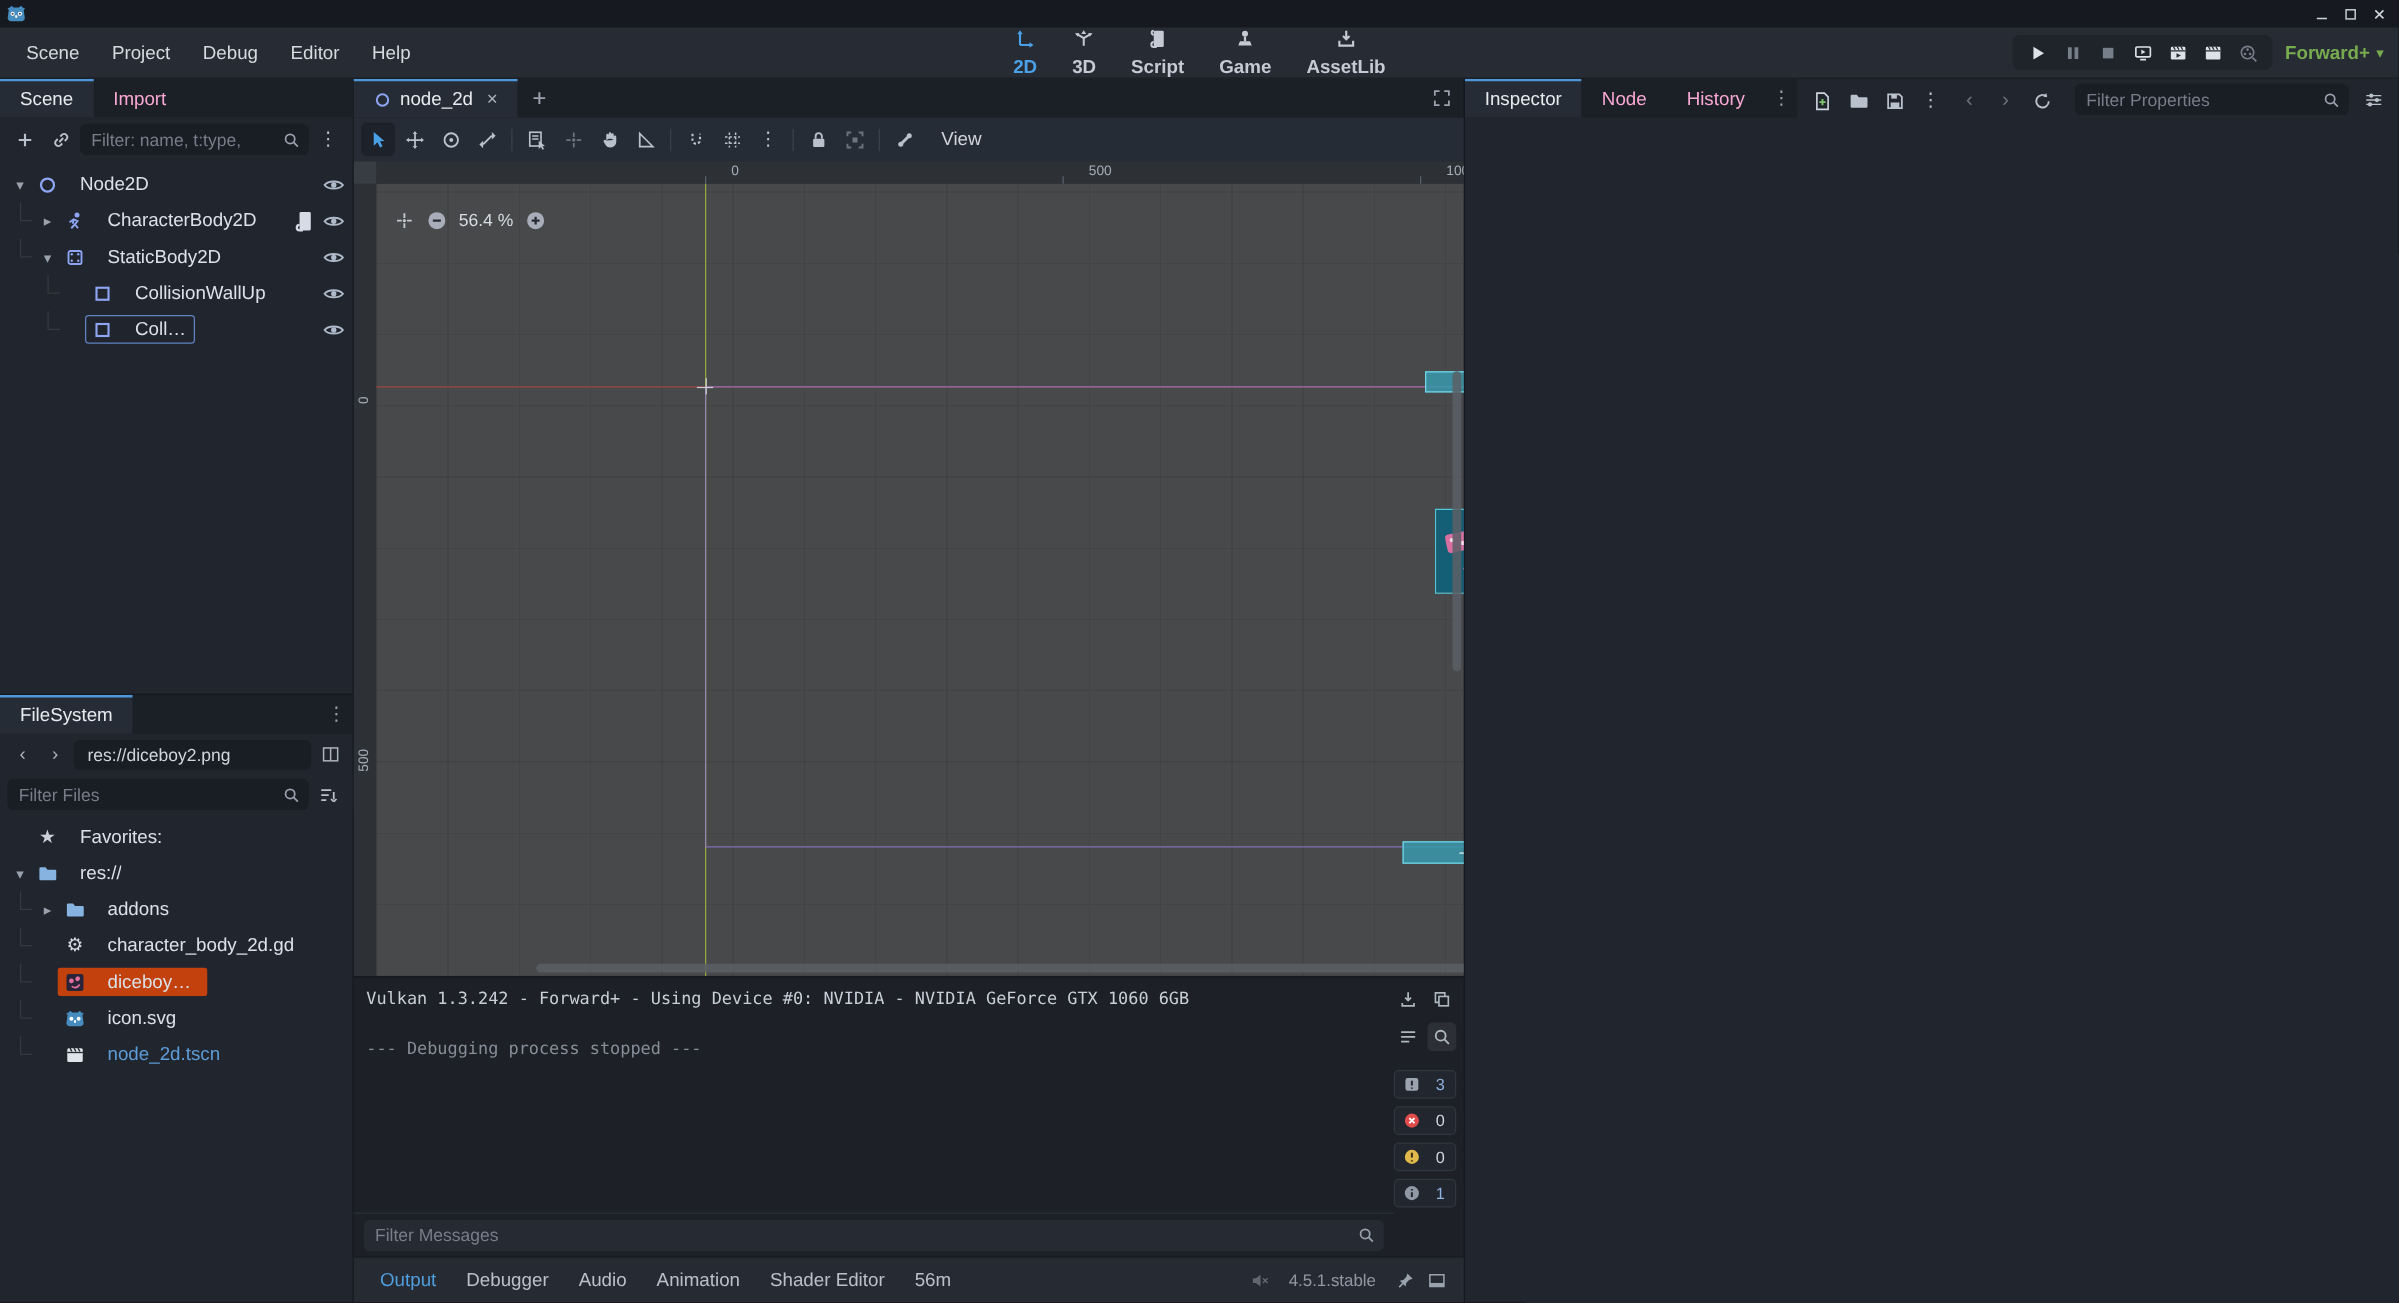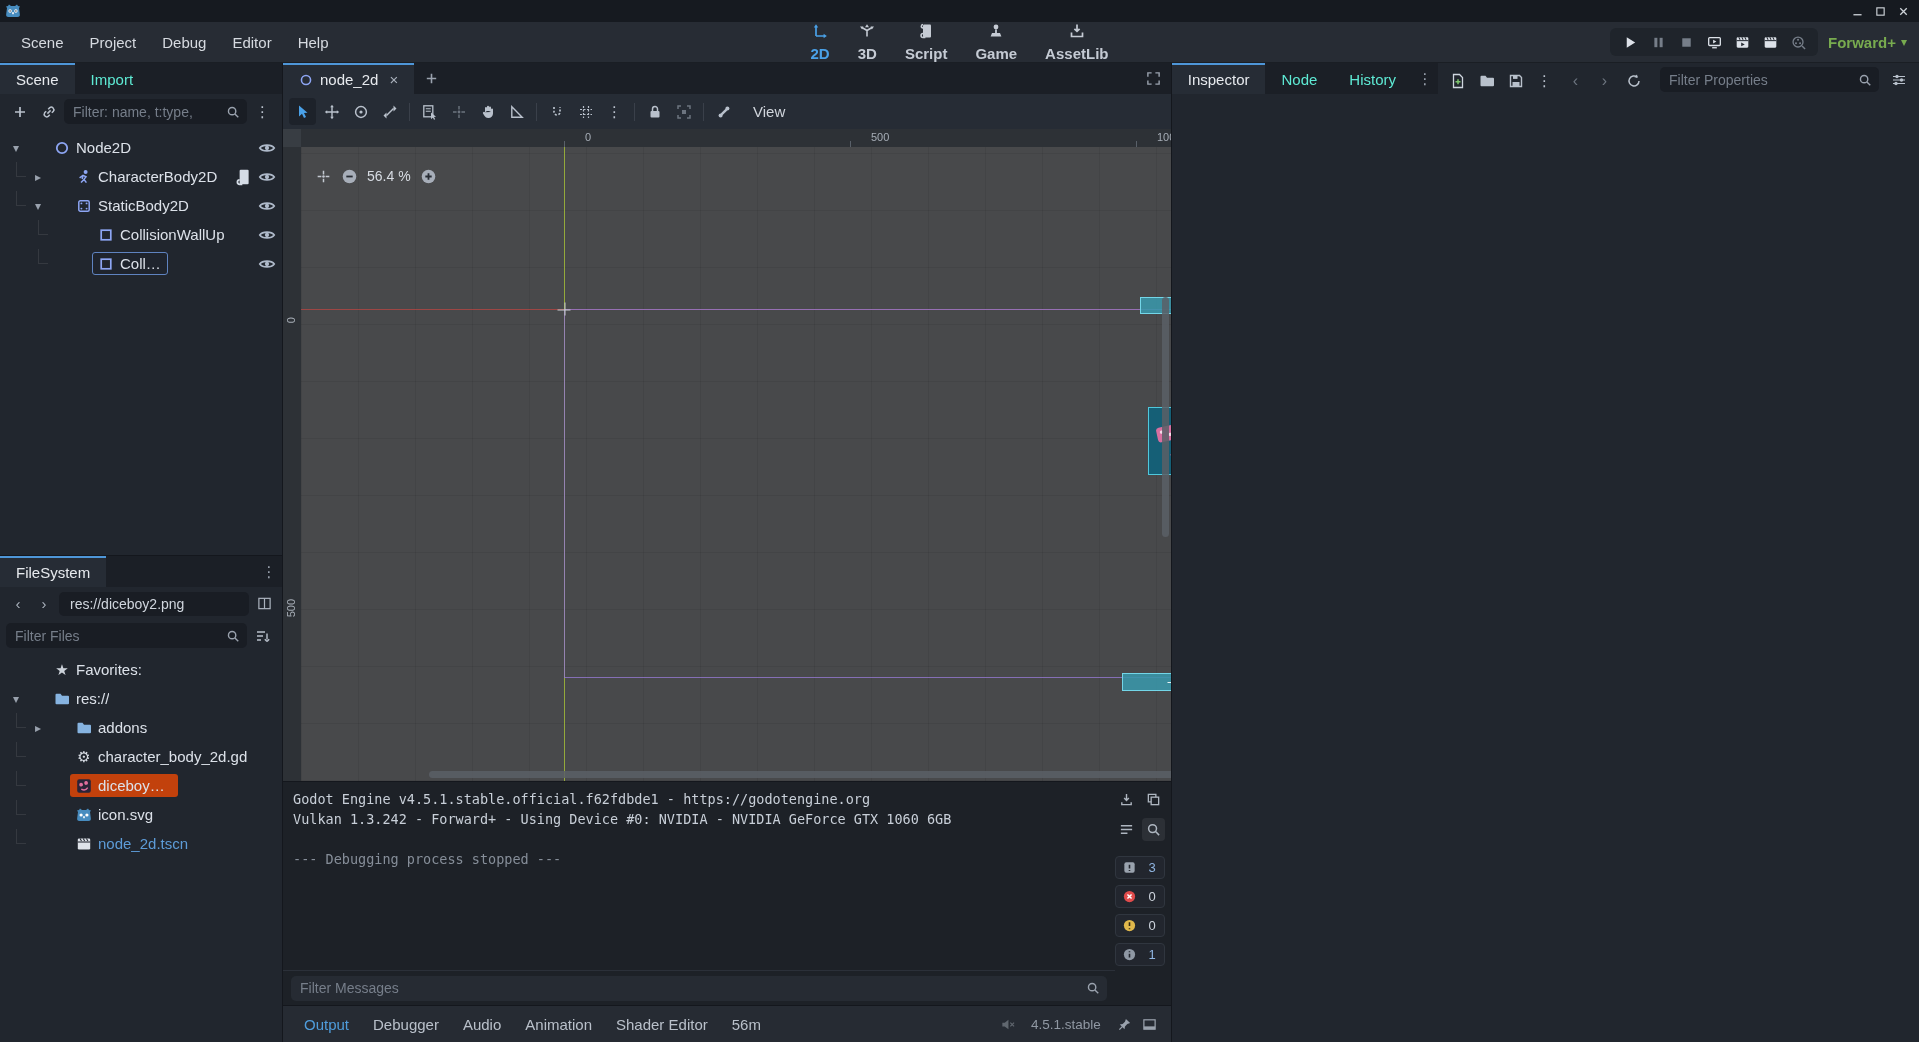--- a/index.html
+++ b/index.html
@@ -34,21 +34,21 @@
   .renderer{display:flex;align-items:center;gap:5px;font-weight:bold;}
   .renderer .chev{font-size:12px;}
   
   #main{display:flex;height:980px;}
   .dockcol{background:#21262e;}
   #left-dock{width:282px;display:flex;flex-direction:column;border-right:1px solid #14171d;}
   #center{width:1365px;display:flex;flex-direction:column;border-right:1px solid #14171d;}
   #right-dock{flex:1;display:flex;background:#21262e;}
   
   .tabs-row{height:31px;background:#1b1f26;display:flex;align-items:stretch;flex:none;}
-  .dtab{display:flex;align-items:center;padding:0 16px;color:#5eead4;border-top:2px solid transparent;}
+  .dtab{display:flex;align-items:center;padding:0 16px;color:#f9a8d4;border-top:2px solid transparent;}
   .dtab.active{background:#262c35;color:#e7eaee;border-top-color:#4e96d8;}
   .tabs-row .spacer{flex:1;}
   .tabs-row .hbtn{width:26px;display:flex;align-items:center;justify-content:center;color:#9aa2ae;}
   .tabs-row .hbtn .icon{width:15px;height:15px;}
   
   .tool-row{height:35px;background:#262c35;display:flex;align-items:center;gap:2px;padding:0 6px;flex:none;}
   .tbtn{width:27px;height:27px;border-radius:4px;display:flex;align-items:center;justify-content:center;color:#b9c1cc;}
   .tbtn .icon{width:16px;height:16px;}
   .tbtn.active{background:#1d222a;color:#4aa1e8;}
   .tbtn.dim{color:#6c747f;}
@@ -57,22 +57,22 @@
     padding:0 7px;gap:6px;min-width:0;}
   .filter-box input{flex:1;background:transparent;border:0;outline:0;color:#d0d6de;font-size:14px;
     font-family:inherit;min-width:0;}
   .filter-box input::placeholder{color:#767e8a;}
   .filter-box .icon{width:14px;height:14px;color:#9aa2ae;flex:none;}
   
   .tree{flex:1;overflow:hidden;padding-top:4px;position:relative;}
   .trow{height:29px;display:flex;align-items:center;padding-left:calc(8px + var(--indent,0)*22px);
     position:relative;}
   .trow .expander{width:16px;color:#99a1ad;font-size:12px;text-align:center;flex:none;}
-  .trow .row-main{display:flex;align-items:center;gap:6px;padding:2px 5px;border:1px solid transparent;
-    border-radius:3px;min-width:0;margin-left:24px;}
+  .trow .row-main{display:flex;align-items:center;gap:18px;padding:2px 5px;border:1px solid transparent;
+    border-radius:3px;min-width:0;}
   .trow .ticon{width:16px;height:16px;flex:none;}
   .trow .tlabel{white-space:nowrap;overflow:hidden;text-overflow:ellipsis;color:#dce1e9;}
   .trow .rspace{flex:1;}
   .trow .row-script,.trow .row-eye{display:none;width:18px;height:18px;color:#aeb9c9;margin-right:6px;}
   .trow.has-script .row-script{display:flex;color:#d5dce6;}
   .trow.has-eye .row-eye{display:flex;}
   .trow.editing .row-main{border-color:#5f83c0;background:#1f242d;flex:1;margin-right:26px;}
   .scene-tree .ticon{color:#8da5f3;}
   .trow[style*="--indent:1"]::before,.trow[style*="--indent:2"]::before{content:"";position:absolute;
     left:calc(var(--indent,0)*22px - 6px);top:0;bottom:50%;width:9px;border-left:1px solid rgba(255,255,255,.09);
@@ -832,21 +832,20 @@
           
         </div>
         <div>
           
         </div>
       </div>
 
       <div id="output">
         <div class="out-lines">
 
-        <div class="out-line exp-none">Godot Engine v4.5.1.stable.official.f62fdbde1 - https://godotengine.org</div>
             <div class="out-line exp-none">Vulkan 1.3.242 - Forward+ - Using Device #0: NVIDIA - NVIDIA GeForce GTX 1060 6GB</div>
             <div class="out-line exp-none"></div>
             <div class="out-line dim exp-none">--- Debugging process stopped ---</div>
           </div>
         <div class="out-filter">
           <div class="filter-box" style="background:#262b33;">
             <input placeholder="Filter Messages" style="">
             <span class="icon">
                 <svg viewBox="0 0 16 16">
                   <circle cx="7" cy="7" r="4.2" fill="none" stroke="currentColor" stroke-width="1.6"></circle>

